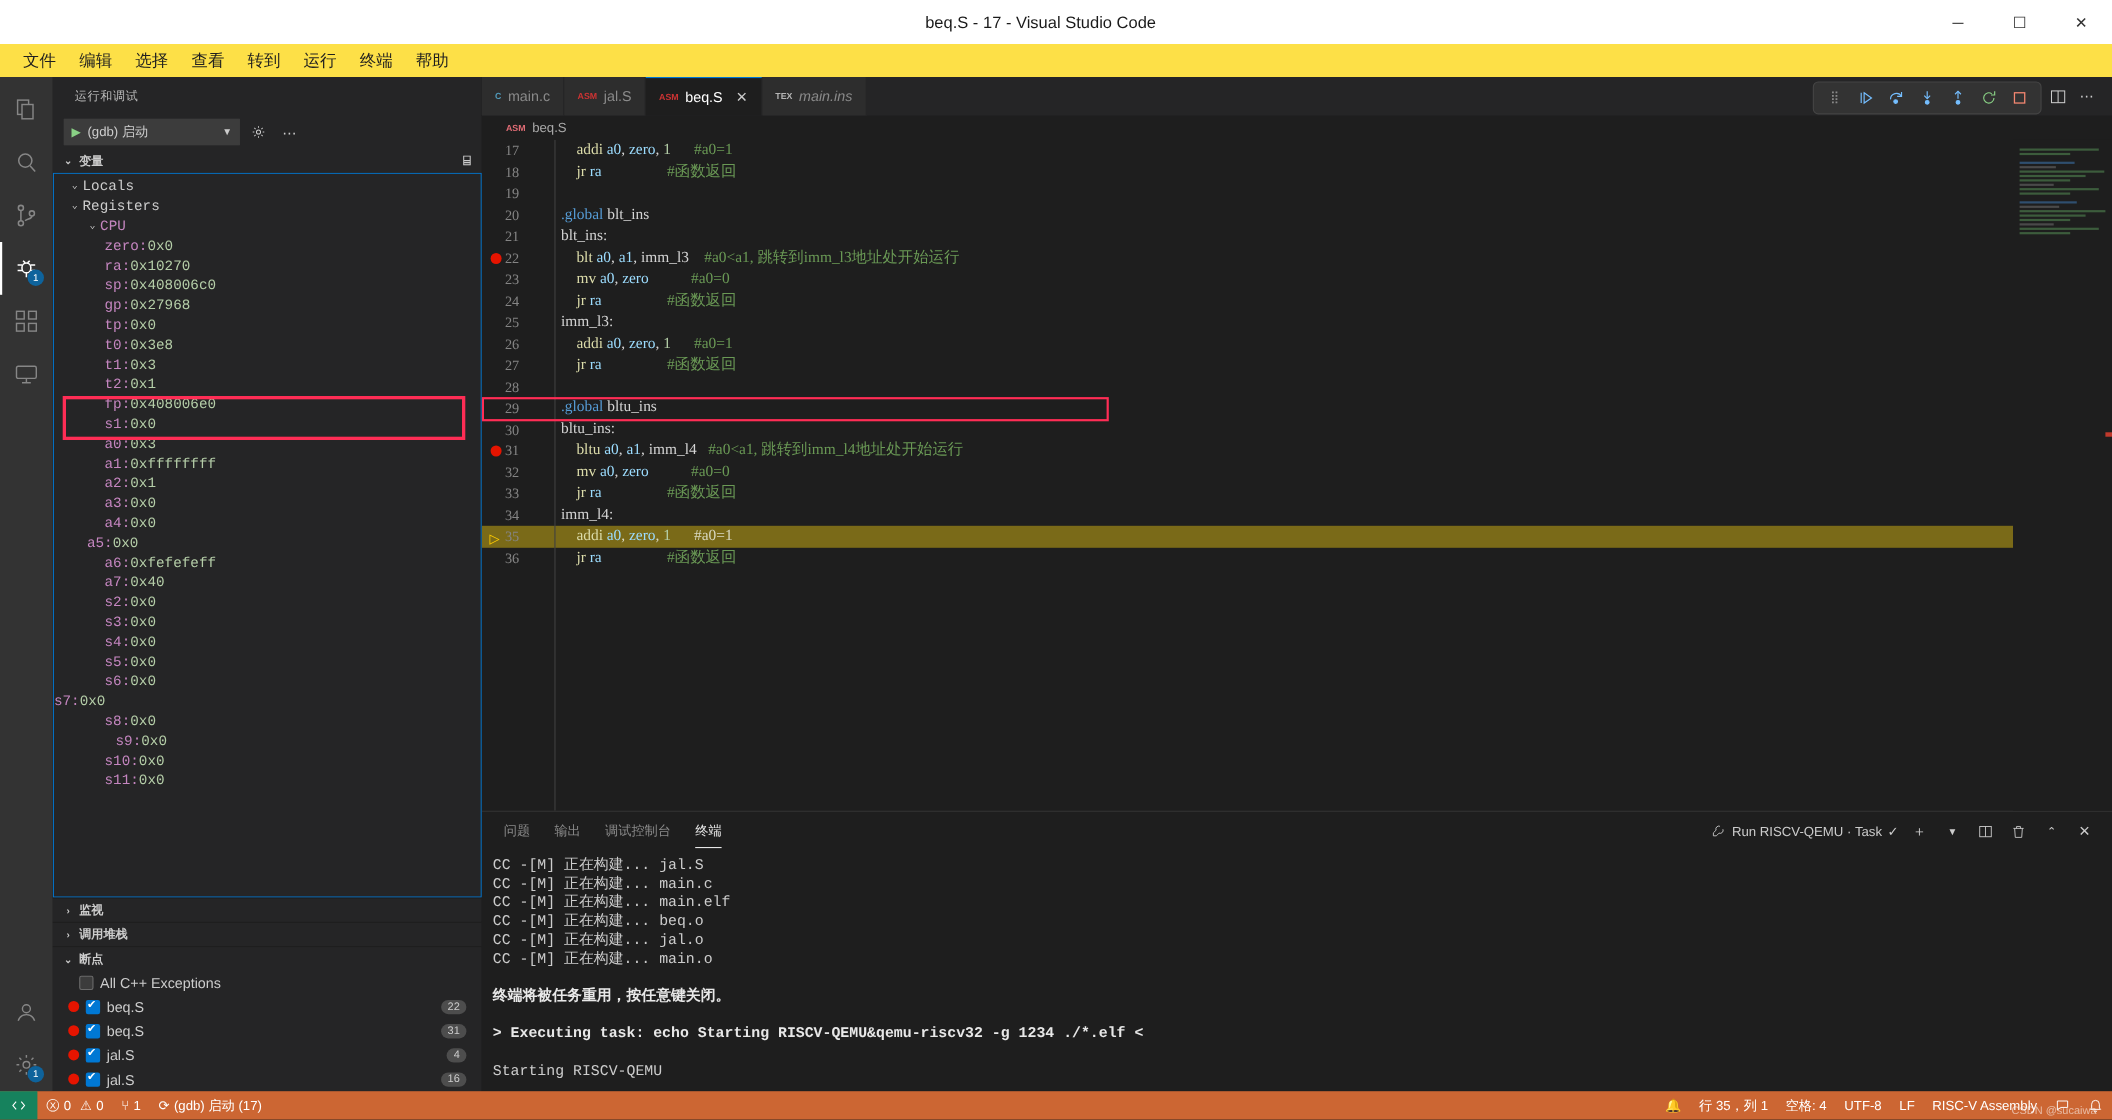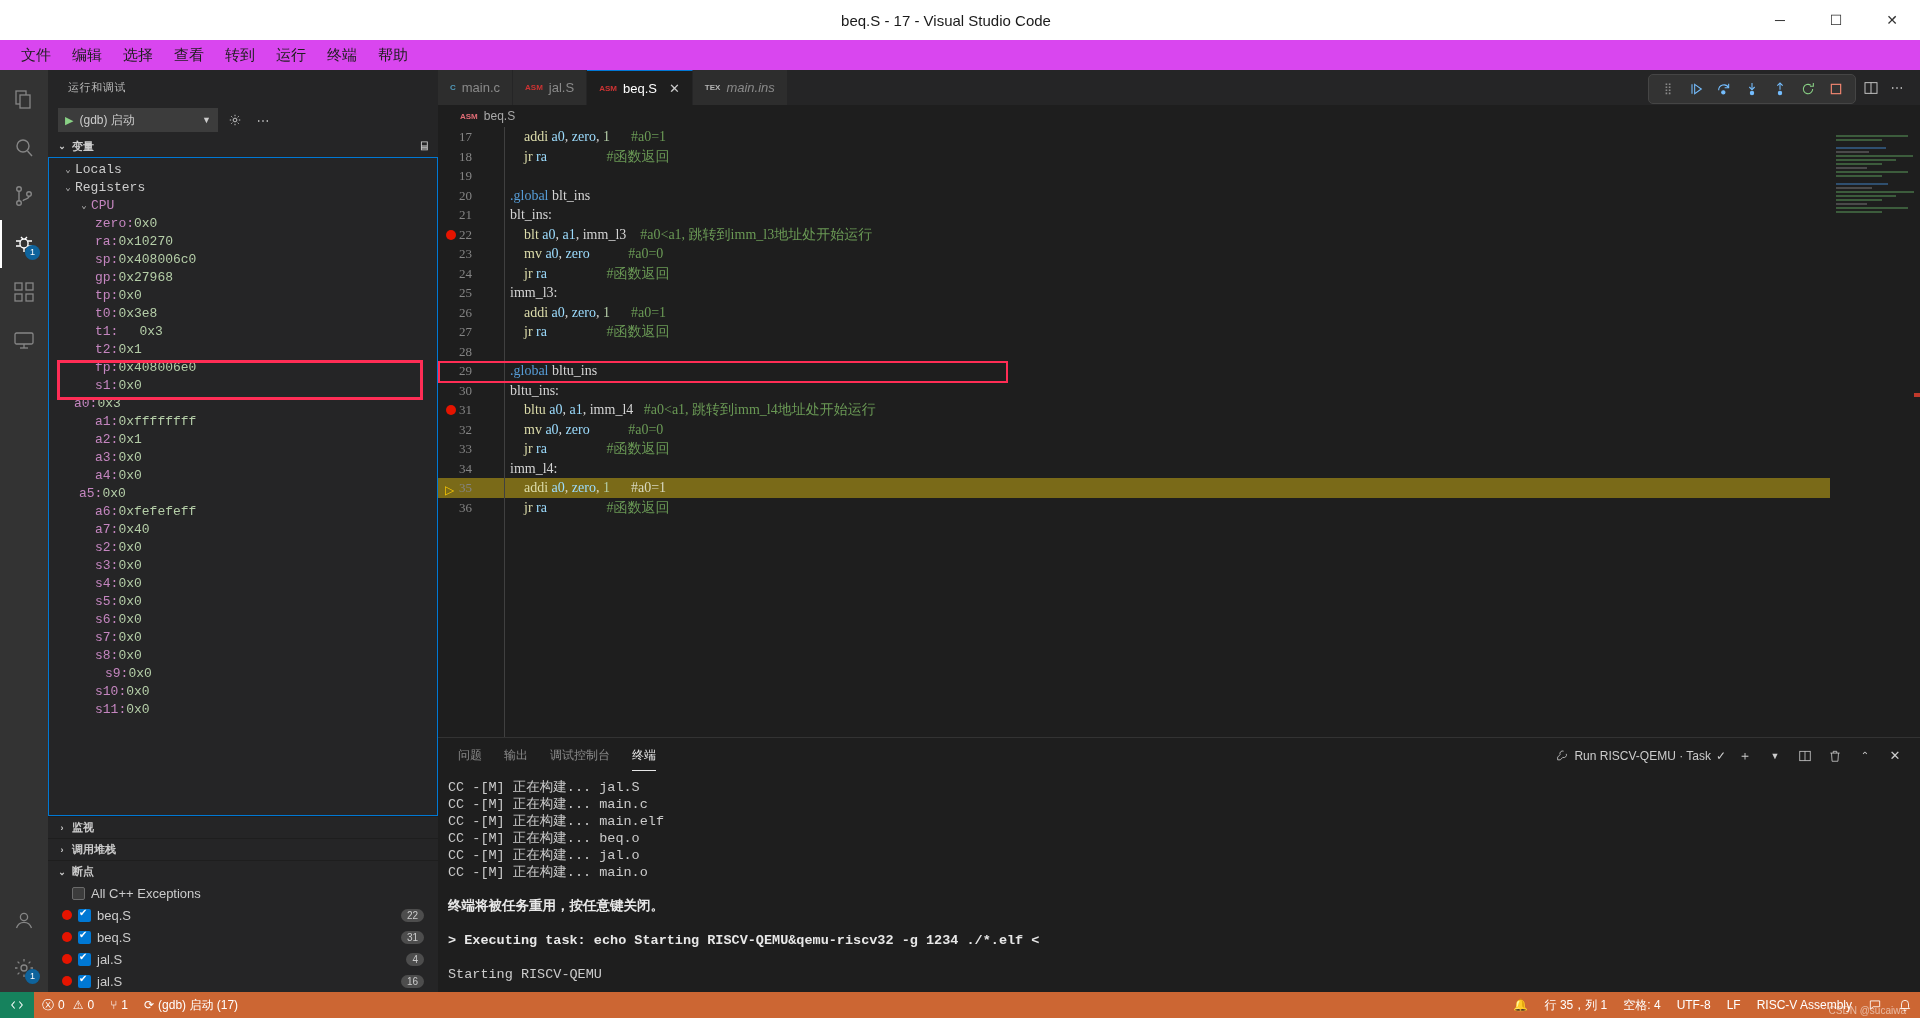--- a/index.html
+++ b/index.html
@@ -9,21 +9,21 @@
 
   
   .titlebar { height:40px; background:#ffffff; display:flex; align-items:center;
     position:relative; flex:0 0 40px; }
   .titlebar .title { flex:1; text-align:center; font-size:15px; color:#1a1a1a; }
   .winbtns { display:flex; height:40px; }
   .winbtn { width:56px; height:40px; display:flex; align-items:center; justify-content:center;
     color:#333; font-size:14px; }
 
   
-  .menubar { height:30px; background:#d946ef; display:flex; align-items:center;
+  .menubar { height:30px; background:#fde047; display:flex; align-items:center;
     padding-left:12px; gap:3px; flex:0 0 30px; }
   .menuitem { font-size:15px; color:#1f1f1f; padding:3px 9px; cursor:default; }
 
   
   .body { flex:1; display:flex; min-height:0; background:#1e1e1e; }
 
   
   .activitybar { width:48px; background:#333333; display:flex; flex-direction:column;
     align-items:center; flex:0 0 48px; }
   .abtop { flex:1; padding-top:6px; width:100%; }
@@ -319,37 +319,37 @@
               <span class="reg-val">0x27968</span>
             </div>
             <div class="row" style="padding-left: 46px;">
               <span class="reg-name">tp: </span>
               <span class="reg-val">0x0</span>
             </div>
             <div class="row" style="padding-left: 46px;">
               <span class="reg-name">t0: </span>
               <span class="reg-val">0x3e8</span>
             </div>
-            <div class="row" style="padding-left: 46px; gap: 21px;">
+            <div class="row" style="padding-left: 46px;">
               <span class="reg-name">t1: </span>
               <span class="reg-val">0x3</span>
             </div>
             <div class="row" style="padding-left: 46px;">
               <span class="reg-name">t2: </span>
               <span class="reg-val">0x1</span>
             </div>
             <div class="row" style="padding-left: 46px;">
               <span class="reg-name">fp: </span>
               <span class="reg-val">0x408006e0</span>
             </div>
             <div class="row" style="padding-left: 46px;">
               <span class="reg-name">s1: </span>
               <span class="reg-val">0x0</span>
             </div>
-            <div class="row" style="padding-left: 25px;">
+            <div class="row" style="padding-left: 46px;">
               <span class="reg-name">a0: </span>
               <span class="reg-val">0x3</span>
             </div>
             <div class="row" style="padding-left: 46px;">
               <span class="reg-name">a1: </span>
               <span class="reg-val">0xffffffff</span>
             </div>
             <div class="row" style="padding-left: 46px;">
               <span class="reg-name">a2: </span>
               <span class="reg-val">0x1</span>
@@ -387,21 +387,21 @@
               <span class="reg-val">0x0</span>
             </div>
             <div class="row" style="padding-left: 46px;">
               <span class="reg-name">s5: </span>
               <span class="reg-val">0x0</span>
             </div>
             <div class="row" style="padding-left: 46px;">
               <span class="reg-name">s6: </span>
               <span class="reg-val">0x0</span>
             </div>
-            <div class="row" style="padding-left: 46px;">
+            <div class="row" style="">
               <span class="reg-name">s7: </span>
               <span class="reg-val">0x0</span>
             </div>
             <div class="row" style="padding-left: 46px;">
               <span class="reg-name">s8: </span>
               <span class="reg-val">0x0</span>
             </div>
             <div class="row" style="padding-left: 56px;">
               <span class="reg-name">s9: </span>
               <span class="reg-val">0x0</span>

